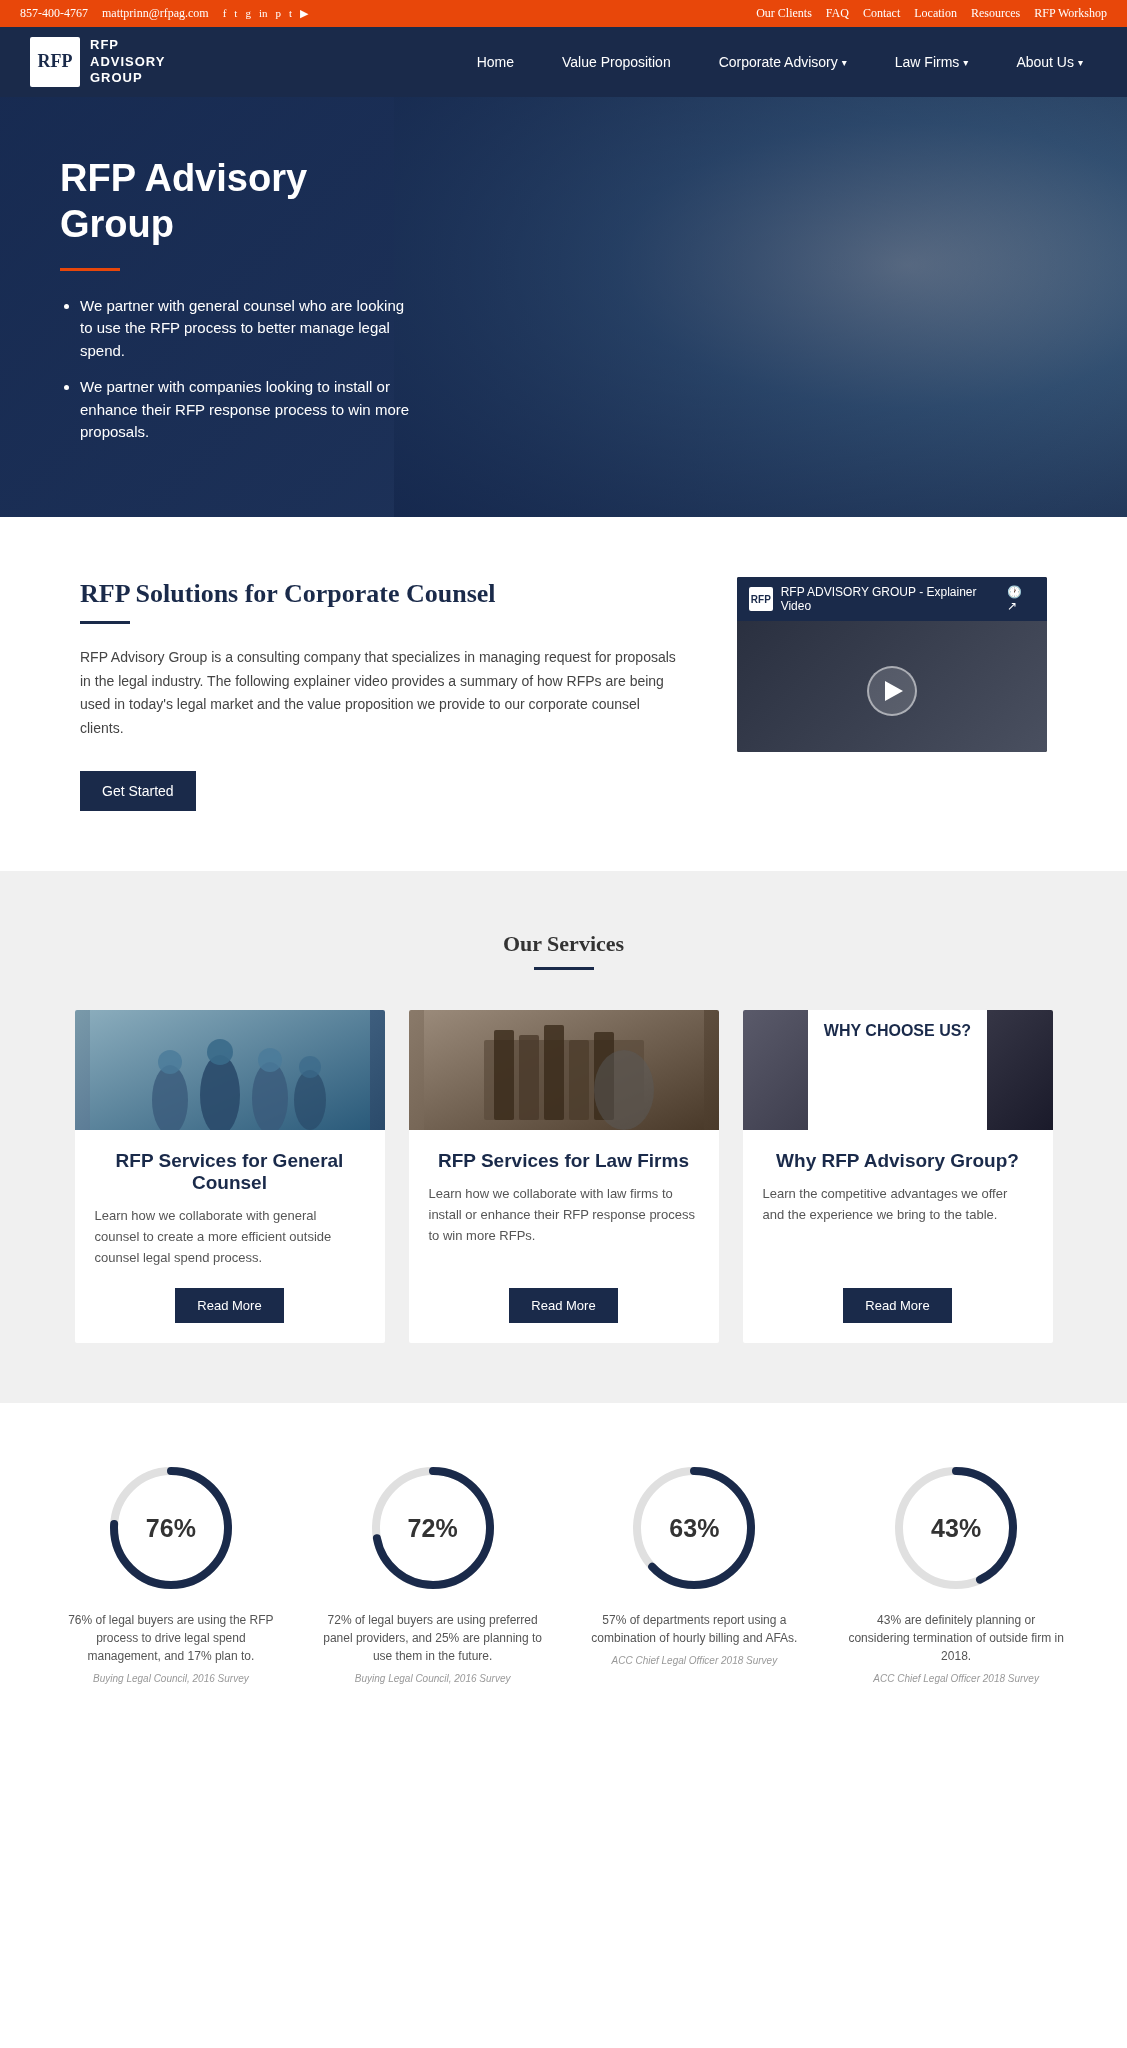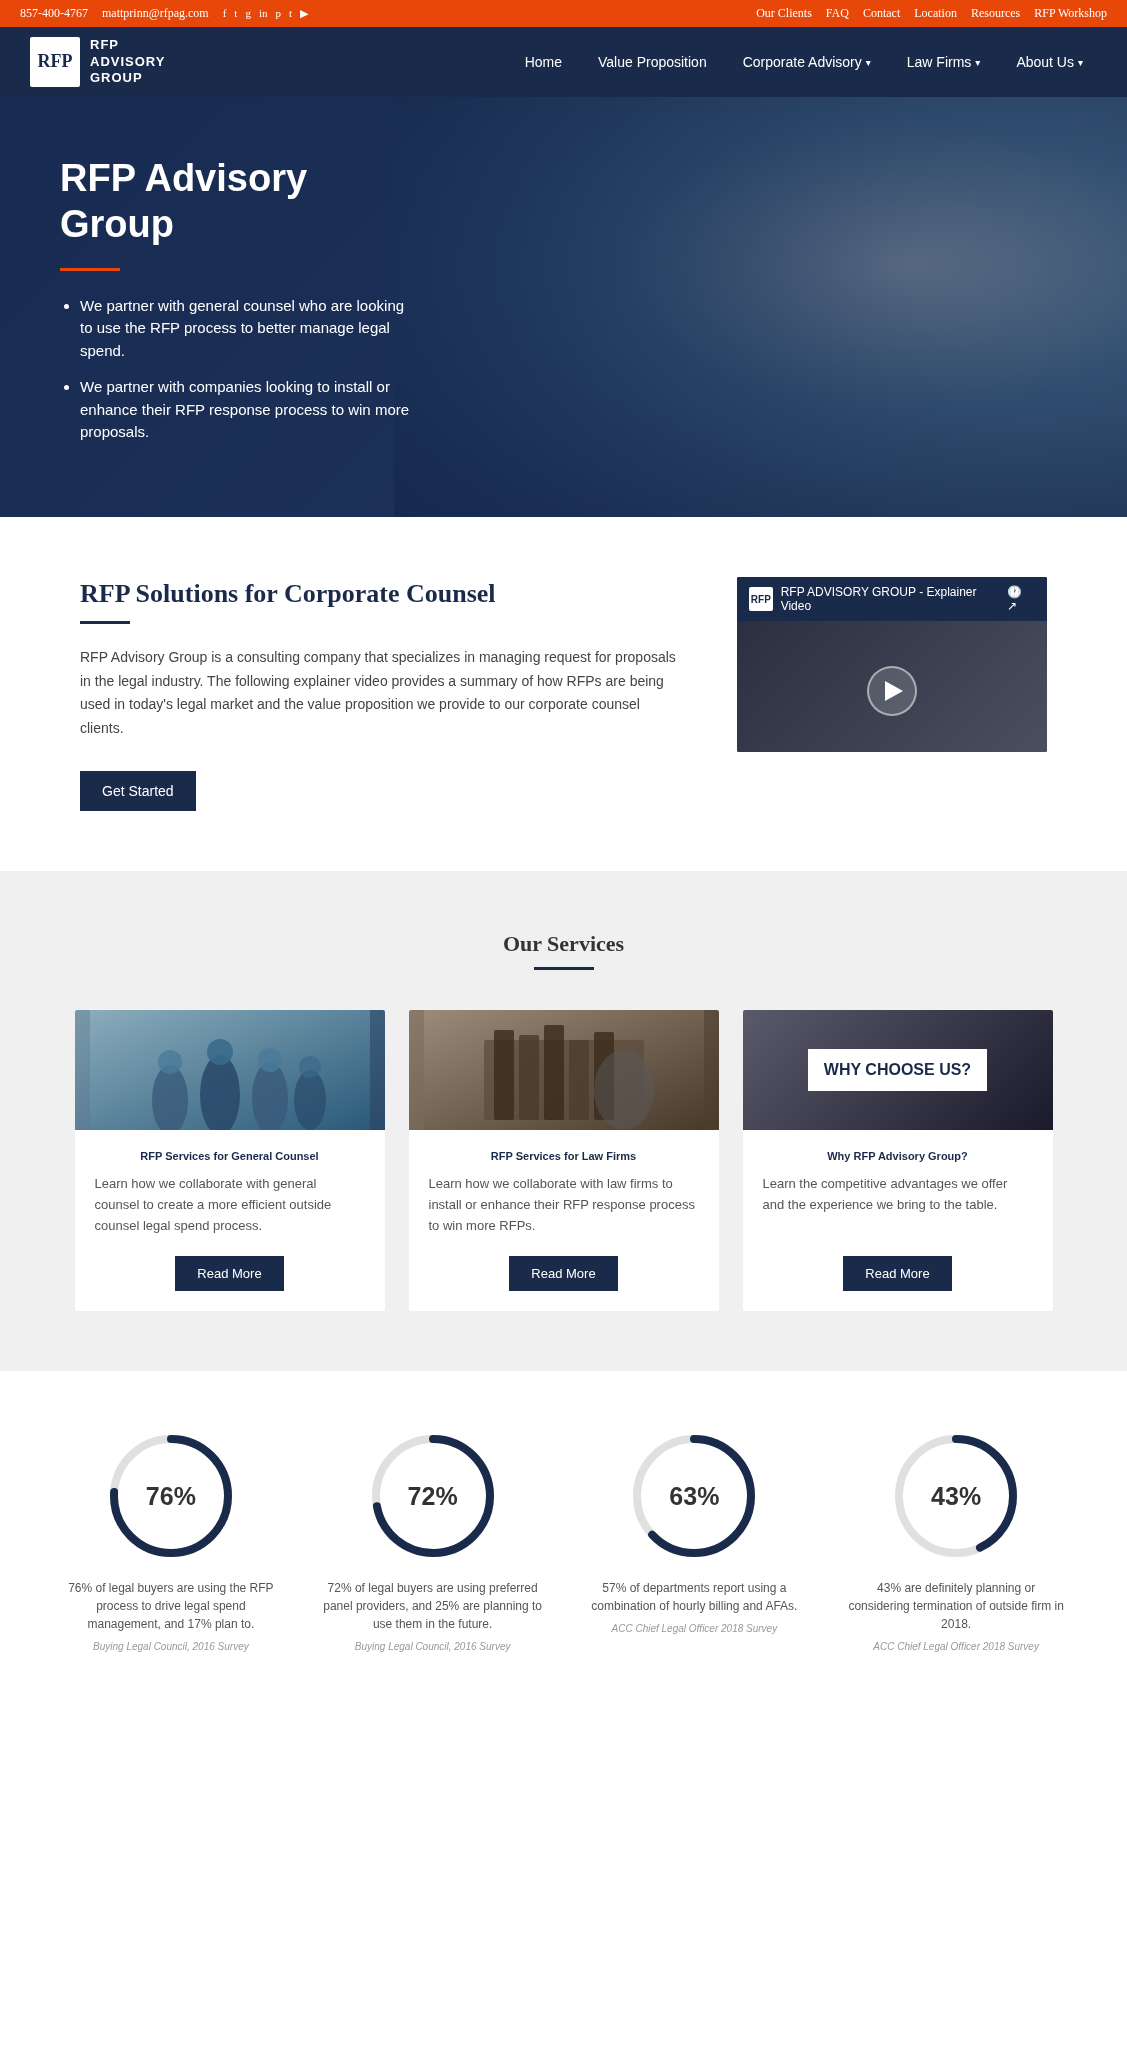--- a/index.html
+++ b/index.html
@@ -34,21 +34,21 @@
     .logo-box {
       background: #fff;
       color: #1a2a4a;
       font-weight: bold;
       font-size: 22px;
       width: 50px; height: 50px;
       display: flex; align-items: center; justify-content: center;
       border-radius: 2px;
     }
     .logo-text { color: #fff; font-size: 13px; line-height: 1.3; font-family: Arial, sans-serif; font-weight: bold; letter-spacing: 1px; }
-    .nav-links { display: flex; align-items: center; gap: 8px; }
+    .nav-links { display: flex; align-items: center; gap: 20px; }
     .nav-link {
       color: #fff;
       text-decoration: none;
       font-size: 14px;
       padding: 8px 14px;
       font-family: Arial, sans-serif;
       cursor: pointer;
       display: flex; align-items: center; gap: 4px;
     }
     .nav-arrow { font-size: 10px; }
@@ -225,39 +225,39 @@
       overflow: hidden;
     }
     .card-img-meeting {
       background: linear-gradient(135deg, #7a9aaa 0%, #4a6a8a 50%, #2a4a6a 100%);
     }
     .card-img-lawfirm {
       background: linear-gradient(135deg, #8a7a6a 0%, #6a5a4a 50%, #4a3a2a 100%);
     }
     .card-img-whychoose {
       background: linear-gradient(135deg, #5a5a6a 0%, #3a3a4a 50%, #1a1a2a 100%);
-      display: flex; align-items: center; justify-content: center;
+      display: flex; justify-content: center;
     }
     .why-choose-sign {
       background: #fff;
       color: #1a2a4a;
       font-weight: bold;
       font-size: 16px;
       padding: 10px 16px;
       text-align: center;
       line-height: 1.4;
       font-family: Arial, sans-serif;
     }
     .card-body {
       padding: 20px;
       flex: 1;
       display: flex; flex-direction: column;
     }
     .card-title {
-      font-size: 11px;
+      font-size: 19px;
       font-weight: bold;
       color: #1a2a4a;
       margin-bottom: 12px;
       font-family: Arial, sans-serif;
       text-align: center;
     }
     .card-text {
       font-size: 13px;
       color: #555;
       line-height: 1.6;

